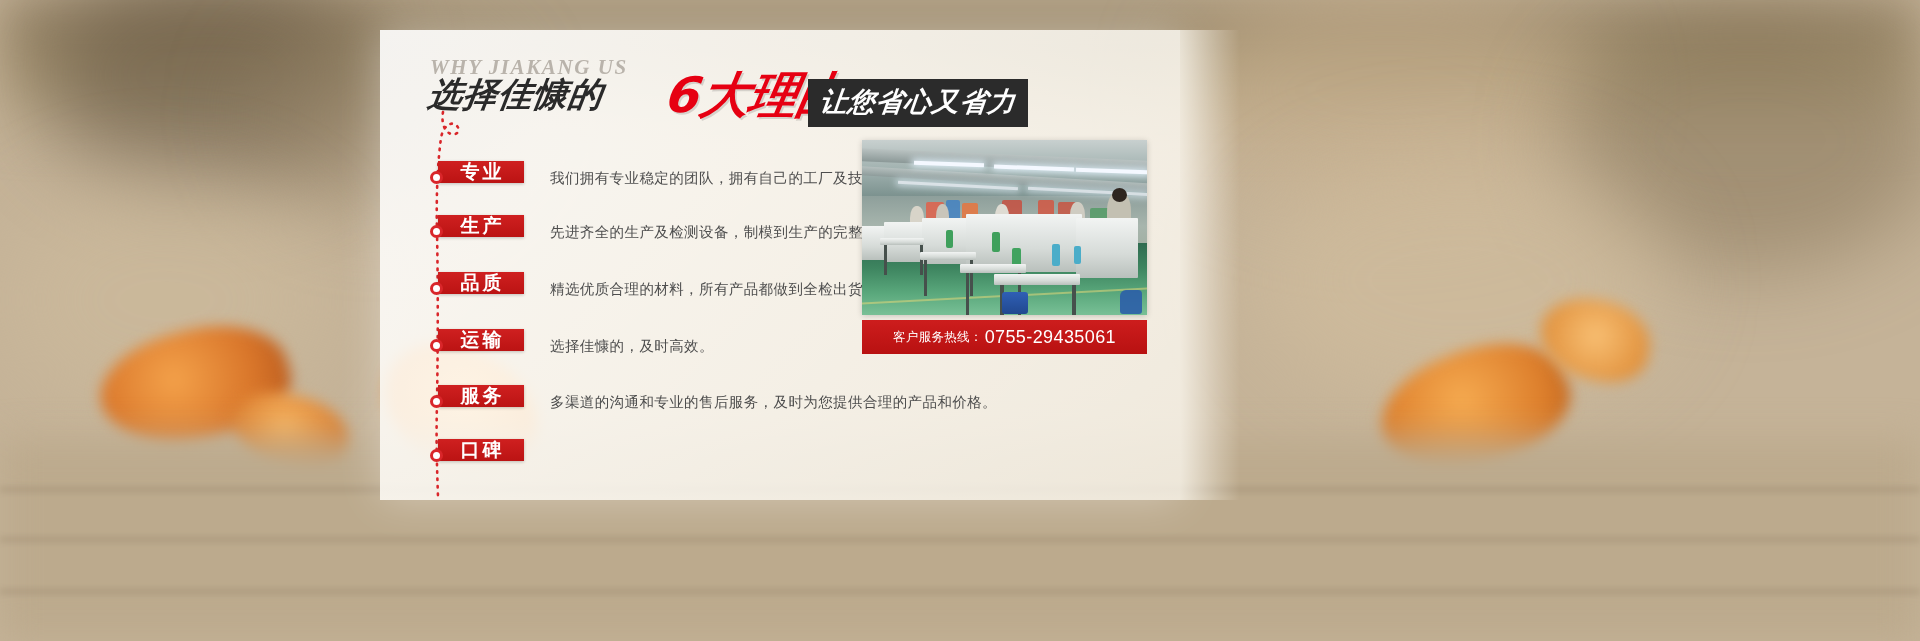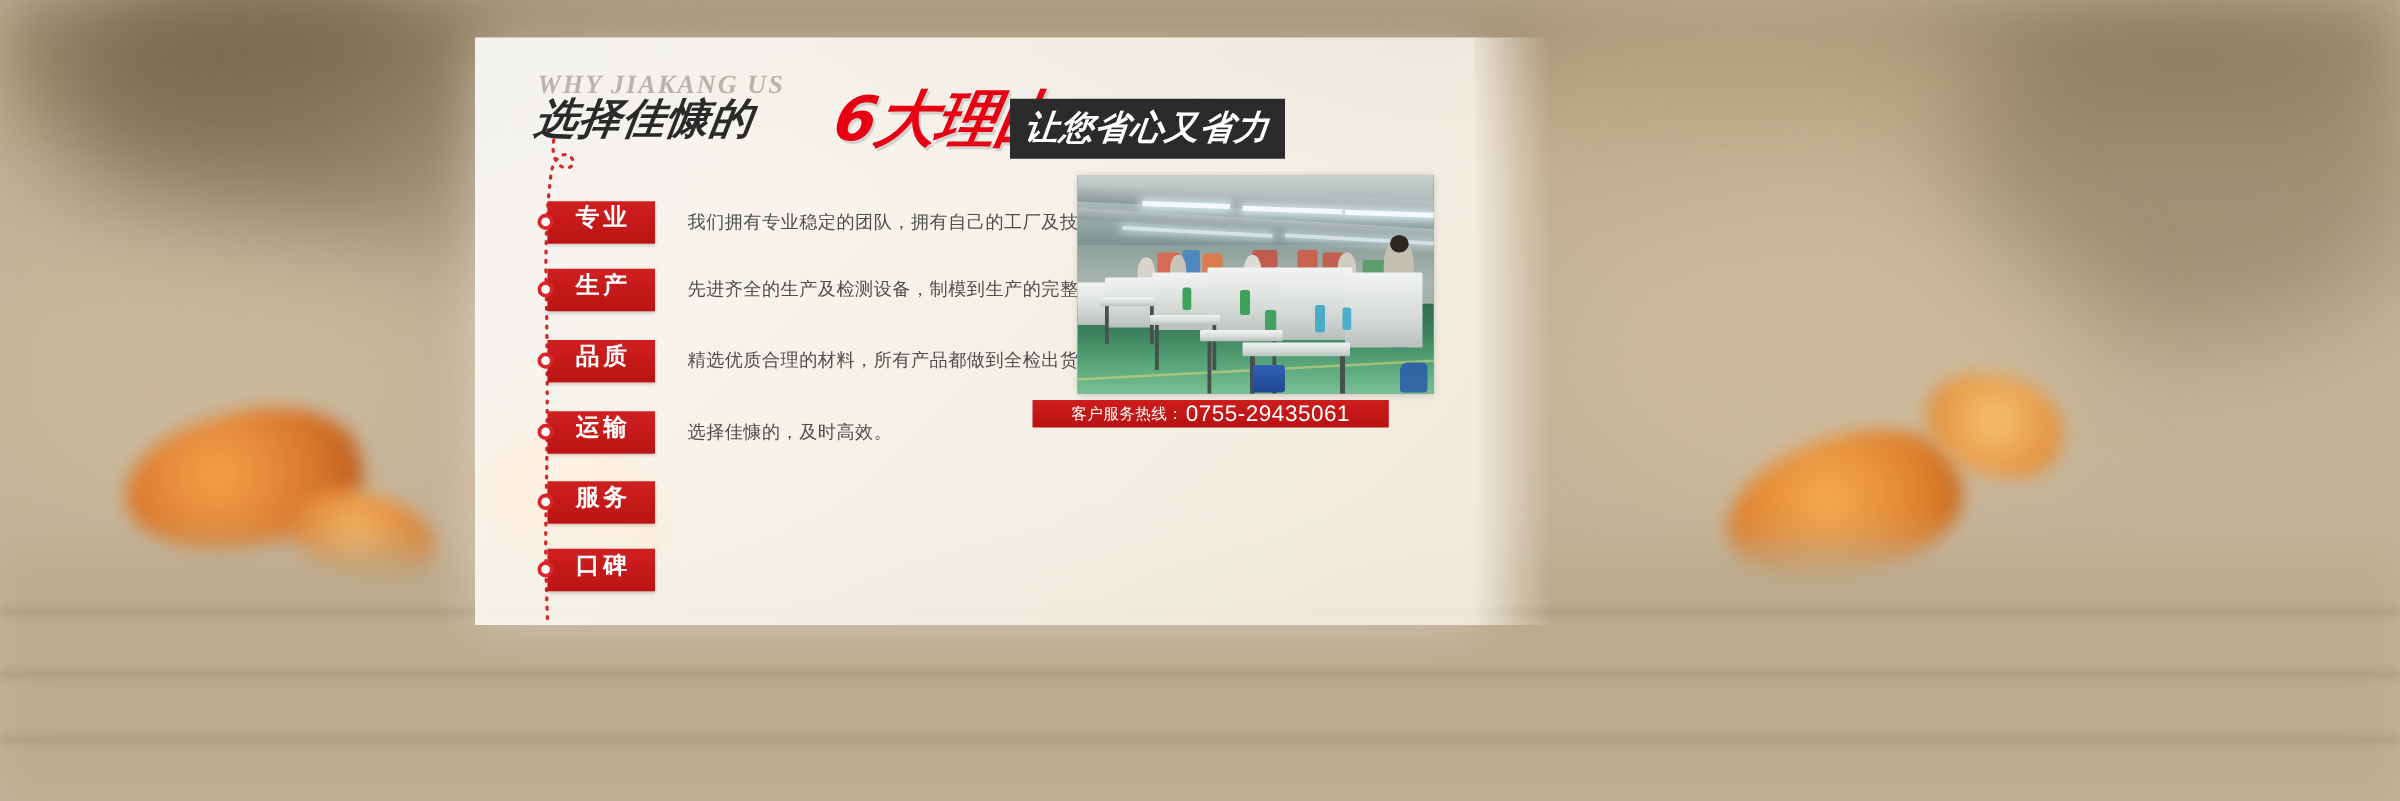--- a/index.html
+++ b/index.html
@@ -105,24 +105,24 @@
   .rows{ position:absolute; left:430px; top:155px; width:740px; }
   .row{ position:relative; height:54px; }
   .row .node{
     position:absolute; left:0; top:16px;
     width:13px; height:13px; border-radius:50%;
     background:#ffffff; border:3px solid #d9262a;
     z-index:3;
   }
   .tag{
     position:absolute; left:8px; top:6px;
-    width:86px; height:34px;
+    width:86px; height:22px;
     background:#c9191a;
     background:linear-gradient(180deg,#cf2020 0%,#bb1313 100%);
-    display:flex; justify-content:center;
+    display:flex; align-items:center; justify-content:center;
     box-shadow:0 1px 3px rgba(0,0,0,.22);
     z-index:2;
   }
   .tag span{
     font-family:"DejaVu Sans", sans-serif;
     font-weight:700; font-size:19px; color:#fff;
     letter-spacing:3px; text-indent:3px;
   }
   .desc{
     position:absolute; left:120px; top:10px;
@@ -177,22 +177,22 @@
     border-radius:3px;
   }
   .ph-bag{
     position:absolute; width:22px; height:24px;
     background:#2b5ea8; border-radius:6px 4px 3px 3px; opacity:.9;
   }
   .ph-colorbin{ position:absolute; border-radius:2px; }
 
   
   .phone{
-    position:absolute; left:826px; top:320px;
-    width:285px; height:22px;
+    position:absolute; left:862px; top:320px;
+    width:285px; height:34px;
     background:#c9191a;
     background:linear-gradient(180deg,#cd1d1d 0%,#b81111 100%);
     display:flex; align-items:center; justify-content:center;
   }
   .phone .lbl{
     font-family:"DejaVu Sans", sans-serif;
     font-size:12.5px; color:#ffffff; letter-spacing:.3px;
   }
   .phone .num{
     font-family:"Liberation Sans", sans-serif;
@@ -280,20 +280,21 @@
       <span>运输</span>
     </div>
     <div class="desc">选择佳慷的，及时高效。</div>
   </div>
 
   <div class="row" style="height:54px;">
     <div class="node"></div>
     <div class="tag">
       <span>服务</span>
     </div>
+    <div class="desc">多渠道的沟通和专业的售后服务，及时为您提供合理的产品和价格。</div>
   </div>
 
   <div class="row" style="height:54px;">
     <div class="node"></div>
     <div class="tag">
       <span>口碑</span>
     </div>
   </div>
 
 </div>

